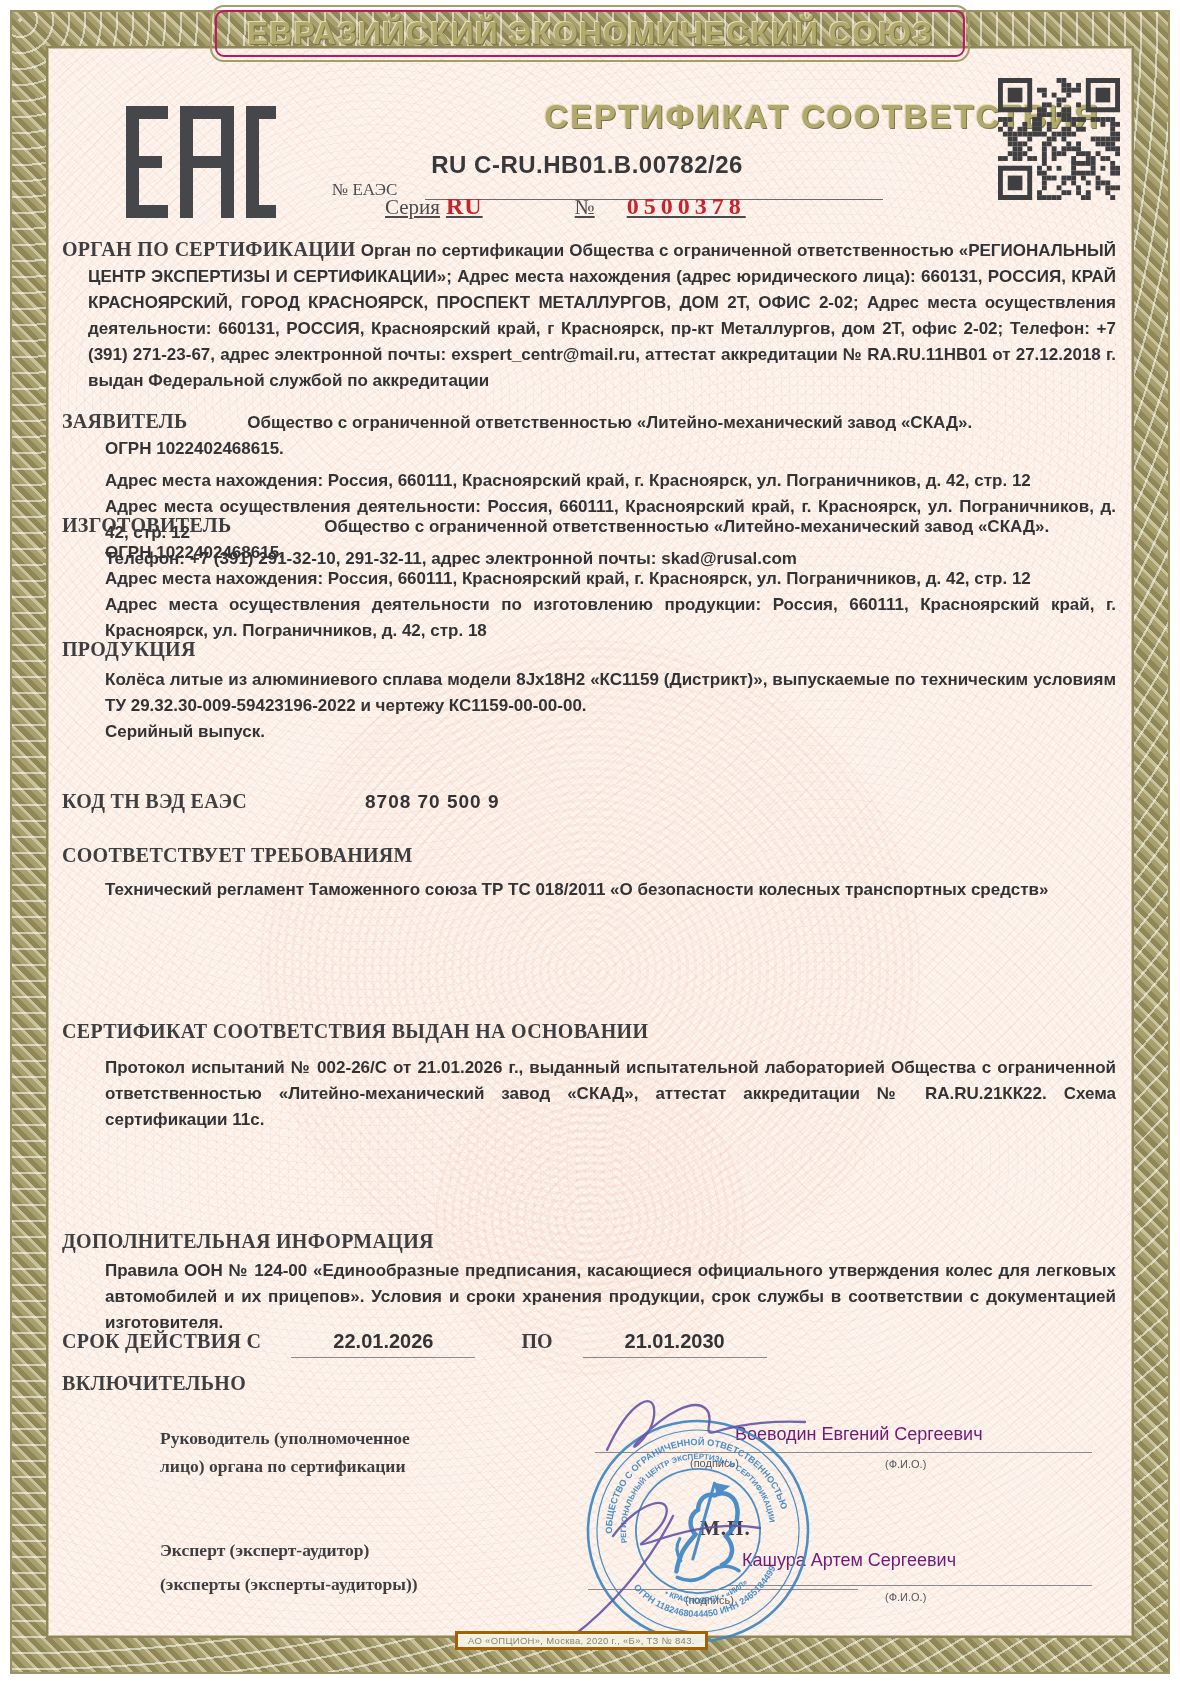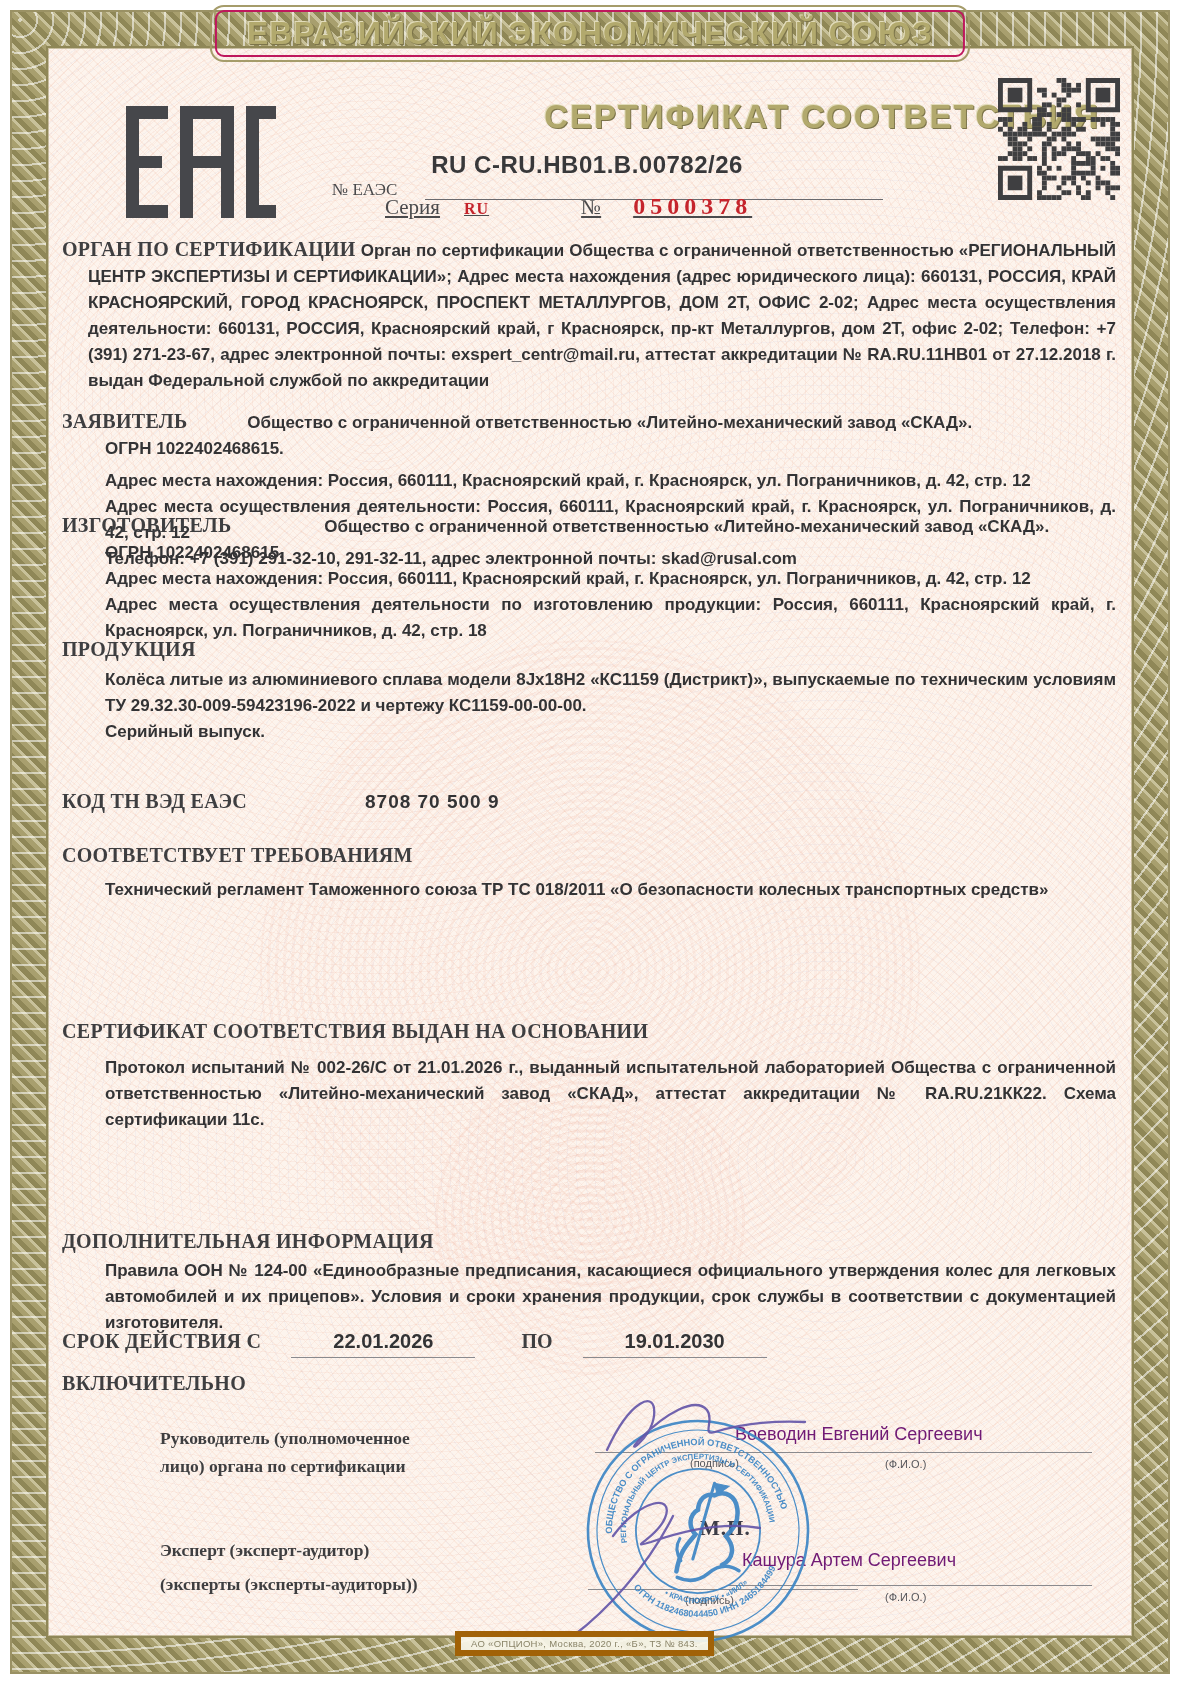--- a/index.html
+++ b/index.html
@@ -32,21 +32,21 @@
   .banner-box .gold{font-size:32px;letter-spacing:1px;}
   .cert-title{position:absolute;top:98px;left:0;width:1100px;text-align:right;
         font-size:33px;letter-spacing:2px;}
   .numline{position:absolute;top:151px;left:332px;display:flex;align-items:flex-end;}
   .num-label{font-family:"Liberation Serif",serif;font-size:17px;color:#4a4a4c;margin-right:28px;}
   .num-value{font-size:24px;font-weight:700;color:#38383a;border-bottom:1.5px solid #6a6a6e;
         width:452px;padding:0 0 20px 6px;letter-spacing:.5px;}
   .seriesline{position:absolute;top:193px;left:385px;display:flex;align-items:baseline;
         font-family:"Liberation Serif",serif;font-size:21px;color:#4a4a4c;text-decoration:underline;}
   .red{color:#c5242c;font-weight:700;}
-  .series-ru{font-size:16px;margin-left:24px;letter-spacing:1px;}
+  .series-ru{font-size:24px;margin-left:6px;letter-spacing:1px;}
   .series-num{font-size:24px;letter-spacing:5px;margin-left:32px;}
   .series-no{margin-left:92px;}
   
   .eac{position:absolute;left:124px;top:106px;}
   .qr{position:absolute;left:998px;top:78px;}
   
   .sec{position:absolute;left:62px;width:1054px;color:#333335;}
   .sec-label{font-family:"Liberation Serif",serif;font-weight:700;font-size:20px;
         color:#3e3e40;letter-spacing:.3px;}
   .body-text{font-weight:700;font-size:17px;line-height:26px;color:#333335;text-align:justify;margin:0;}
@@ -67,21 +67,21 @@
   .sig-label{position:absolute;font-family:"Liberation Serif",serif;font-weight:700;
          font-size:17.5px;color:#3e3e40;}
   .sig-line{position:absolute;border-bottom:1.2px solid #8a8a8e;}
   .small-cap{position:absolute;font-size:11px;color:#55555a;}
   .fio-name{position:absolute;font-size:18px;font-weight:400;color:#701a75;white-space:nowrap;}
   .mp{position:absolute;left:700px;top:1516px;font-family:"Liberation Serif",serif;
       font-weight:700;font-size:21px;color:#3c3c46;letter-spacing:1px;}
   .stamp{position:absolute;left:583px;top:1416px;opacity:.92;transform:rotate(-8deg);}
   .sigink{position:absolute;left:555px;top:1378px;}
   .imprint{position:absolute;left:455px;top:1631px;font-size:9.5px;color:#8a8468;
-      background:rgba(250,247,235,.92);border:6px solid #a16207;padding:1px 10px;
+      background:rgba(250,247,235,.92);border:3px solid #a16207;padding:1px 10px;
       letter-spacing:.3px;white-space:nowrap;}
 </style>
 </head>
 <body>
 
 <div class="page">
   <div class="frame"></div>
   <div class="frame-scallop"></div>
   <div class="field"></div>
   <div class="rosette" style="left:260px;top:640px;width:660px;height:660px;"></div>
@@ -388,21 +388,21 @@
   <div class="sec" style="top:1230px;">
     <div class="sec-label">ДОПОЛНИТЕЛЬНАЯ ИНФОРМАЦИЯ</div>
     <p class="body-text indent" style="margin-top:5px;">Правила ООН № 124-00 «Единообразные предписания, касающиеся официального утверждения колес для легковых автомобилей и их прицепов». Условия и сроки хранения продукции, срок службы в соответствии с документацией изготовителя.</p>
   </div>
 
   <div class="validity">
     <div class="vrow">
       <span class="sec-label">СРОК ДЕЙСТВИЯ С</span>
       <span class="vdate">22.01.2026</span>
       <span class="vpo">ПО</span>
-      <span class="vdate">19.01.2030</span>
+      <span class="vdate">21.01.2030</span>
     </div>
     <div class="sec-label vincl">ВКЛЮЧИТЕЛЬНО</div>
   </div>
 
   <div class="sig-label" style="left:160px;top:1428px;">Руководитель (уполномоченное</div>
   <div class="sig-label" style="left:160px;top:1456px;">лицо) органа по сертификации</div>
   <div class="sig-label" style="left:160px;top:1540px;">Эксперт (эксперт-аудитор)</div>
   <div class="sig-label" style="left:160px;top:1574px;">(эксперты (эксперты-аудиторы))</div>
 
   <div class="sig-line" style="left:595px;top:1452px;width:272px;"></div>

